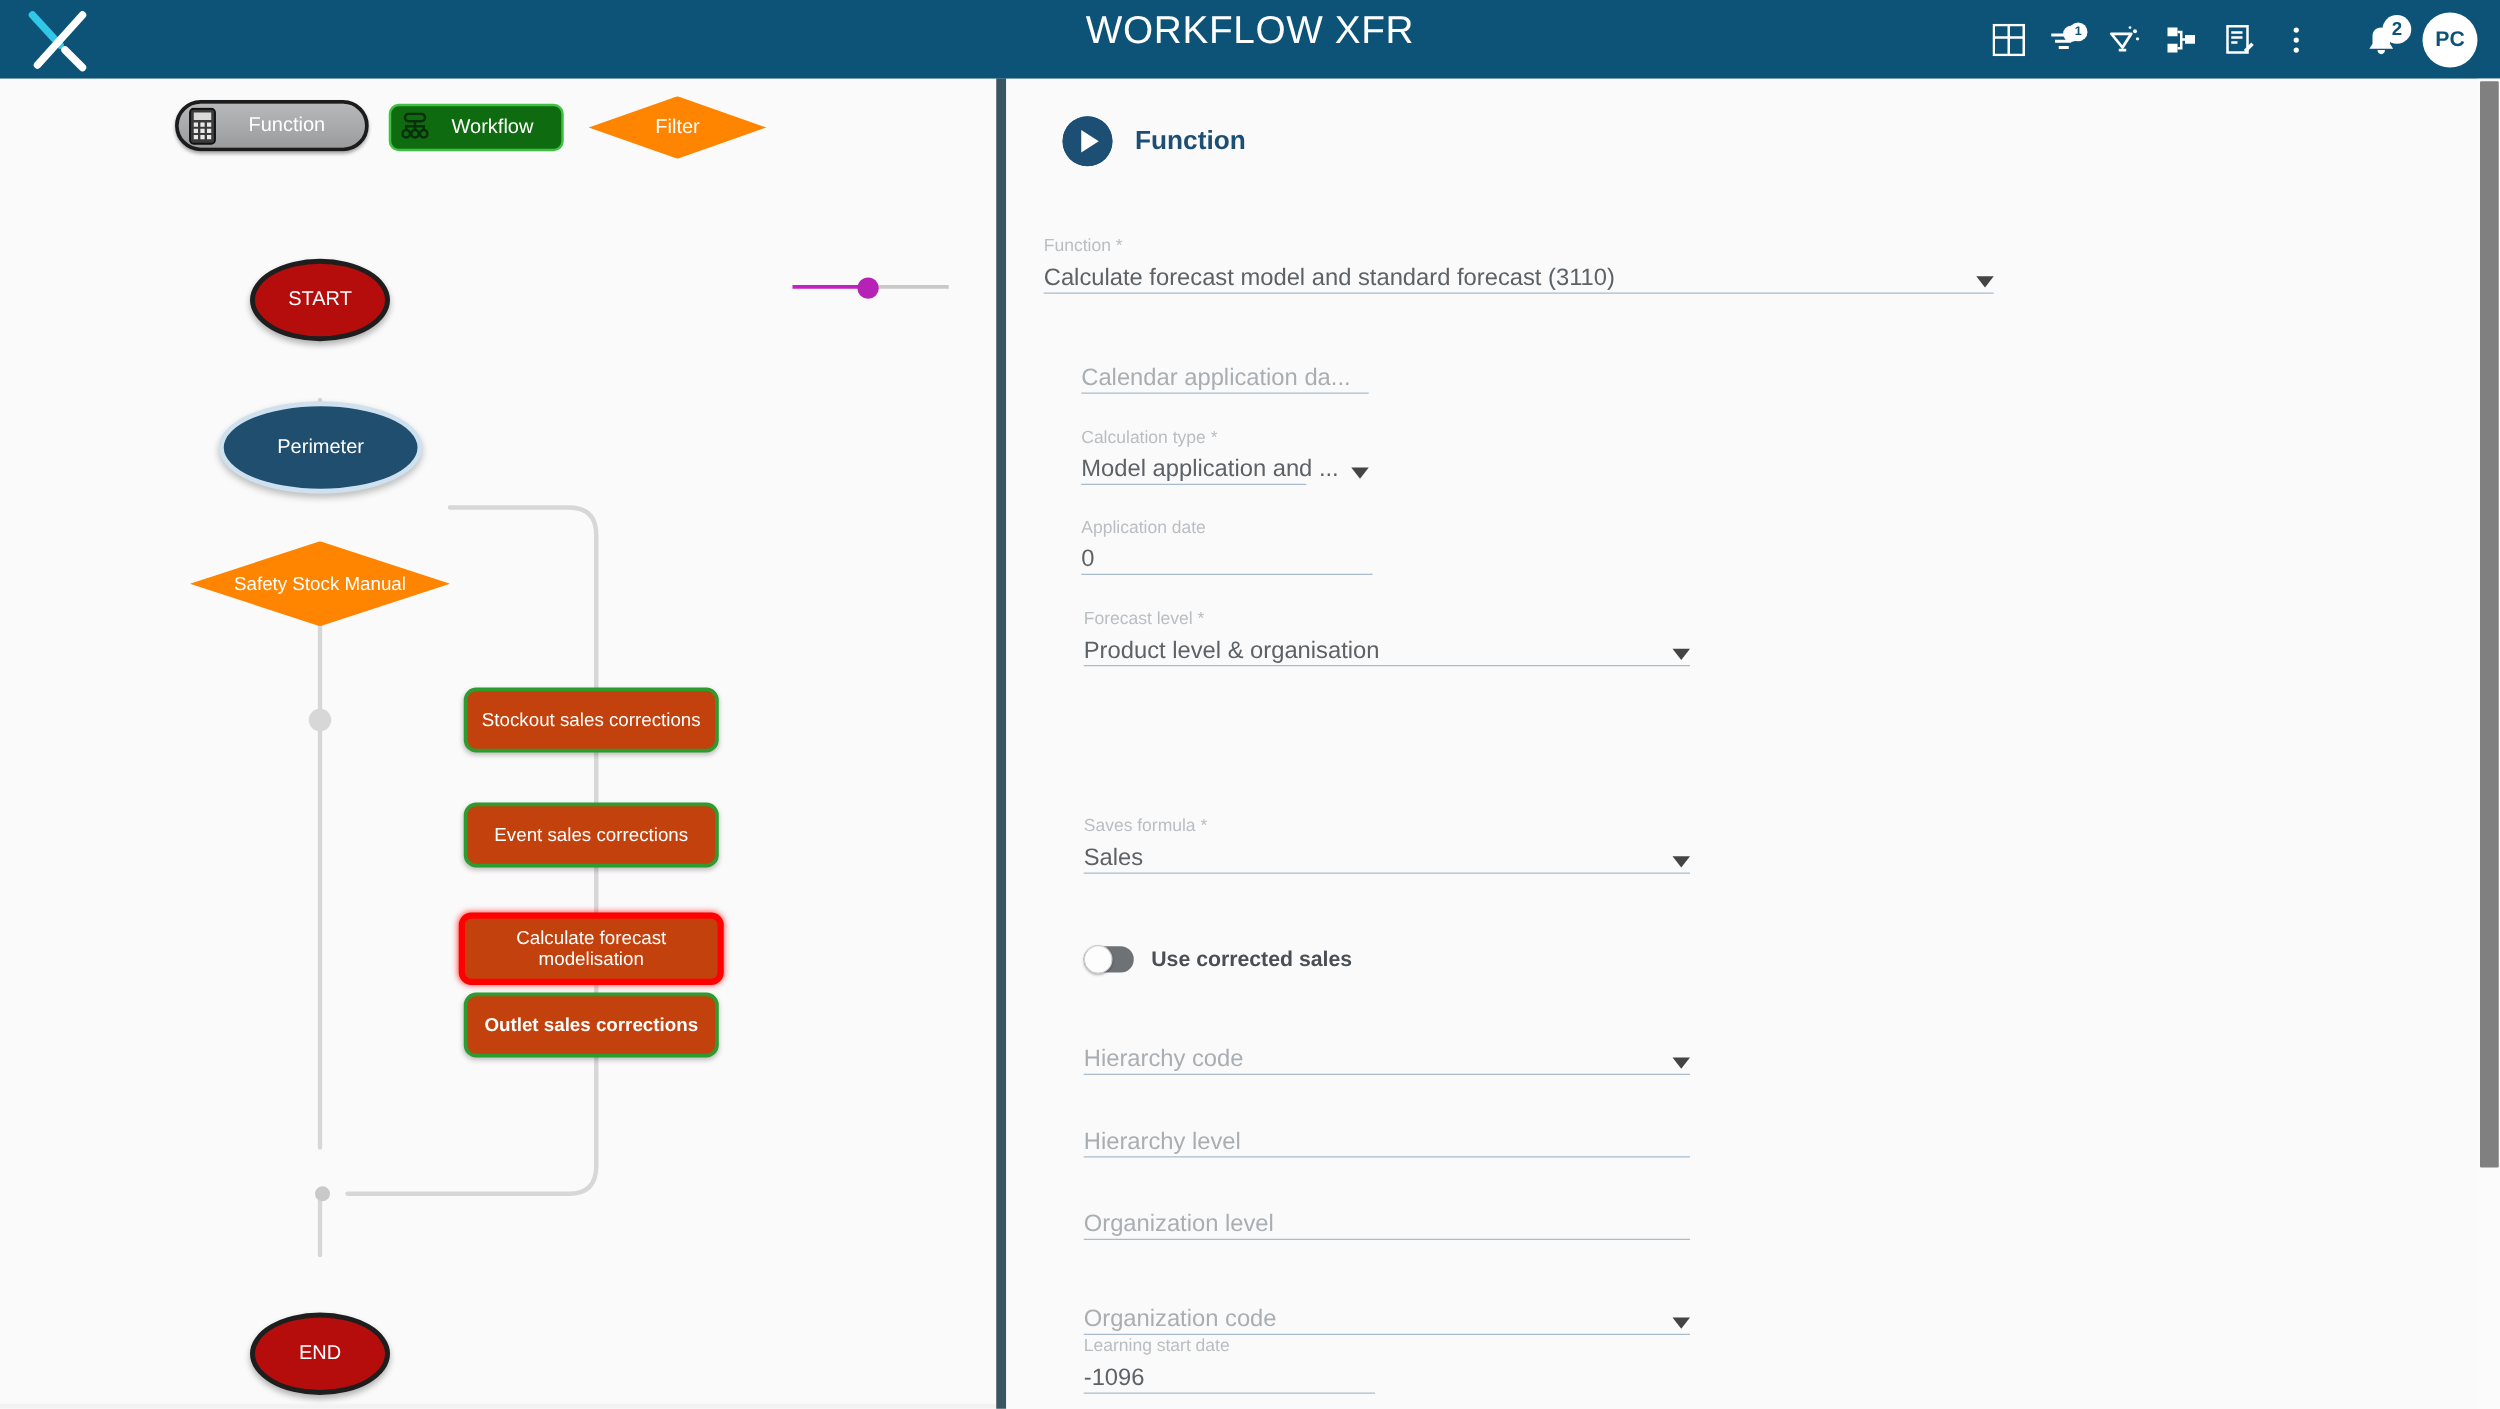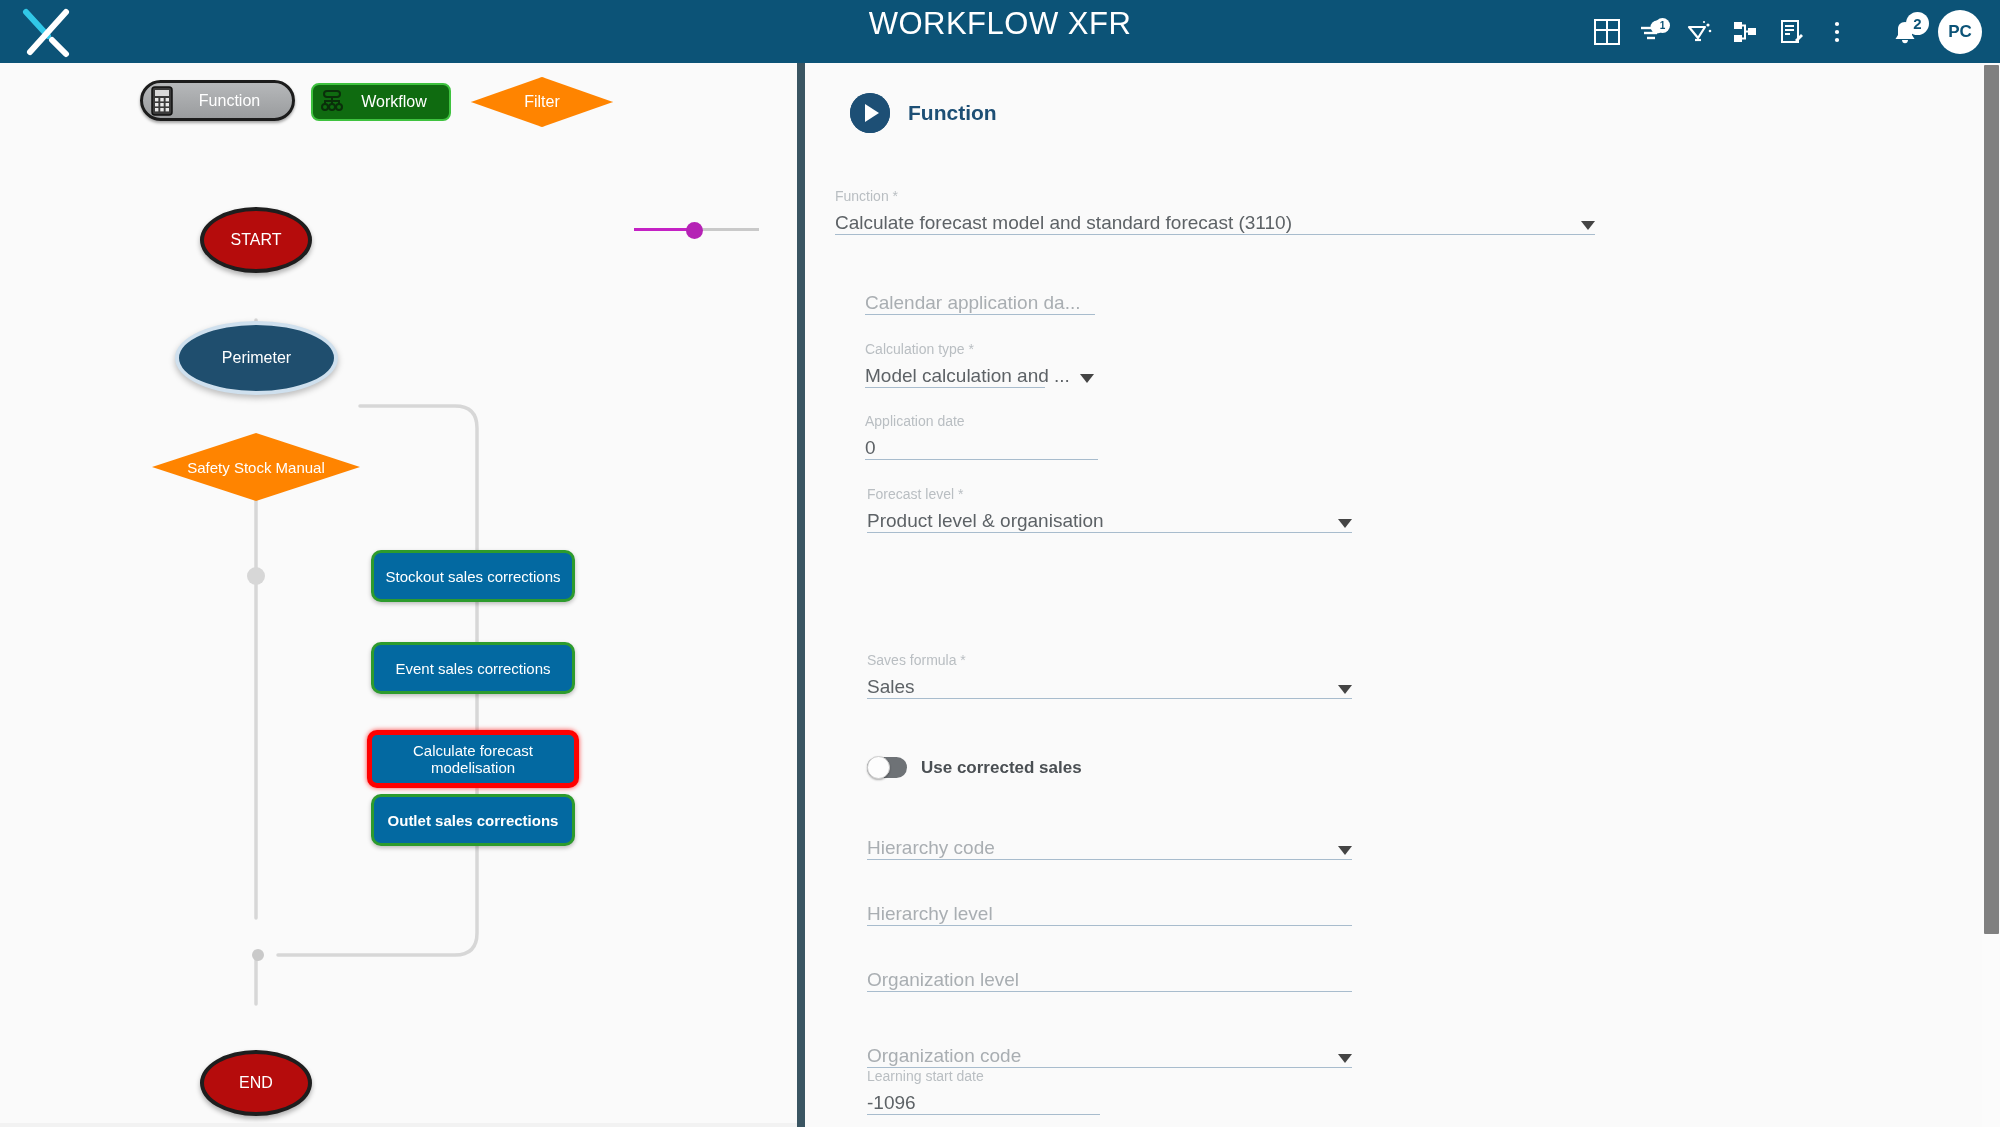--- a/index.html
+++ b/index.html
@@ -112,21 +112,21 @@
     width: 163px; height: 74px; border-radius: 50%;
     background: #1f4e6e; border: 4px solid #cfe0ee; font-size: 16px;
     box-shadow: 0 3px 6px rgba(0,0,0,.25);
   }
   .n-diamond {
     width: 208px; height: 68px; background: #ff8400; font-size: 15px;
     clip-path: polygon(50% 0%, 100% 50%, 50% 100%, 0% 50%);
     filter: drop-shadow(0 0 5px rgba(255,150,0,.85));
   }
   .n-task {
-    width: 204px; height: 52px; background: #0369a1;
+    width: 204px; height: 52px; background: #c2410c;
     border: 3px solid #2d9b2d; border-radius: 10px; font-size: 15px;
     box-shadow: 0 2px 4px rgba(0,0,0,.25);
   }
   .n-task.selected {
     border: 5px solid #ff0000; box-shadow: 0 0 5px rgba(255,0,0,.75);
     width: 212px; height: 58px;
   }
 
   
   .panel-head { position: absolute; left: 45px; top: 30px; display: flex; align-items: center; gap: 18px; }
@@ -371,21 +371,21 @@
   <div class="field" style="left:60px; top:205px; width:230px;">
     <div class="f-label"></div>
     <div class="f-row">
       <span class="f-value placeholder">Calendar application da...</span>
     </div>
   </div>
 
   <div class="field" style="left:60px; top:278px; width:180px;">
     <div class="f-label">Calculation type *</div>
     <div class="f-row">
-      <span class="f-value" style="flex:none;">Model calculation and ...</span>
+      <span class="f-value" style="flex:none;">Model application and ...</span>
       <span class="caret inline"></span>
     </div>
   </div>
 
   <div class="field" style="left:60px; top:350px; width:233px;">
     <div class="f-label">Application date</div>
     <div class="f-row">
       <span class="f-value">0</span>
     </div>
   </div>

